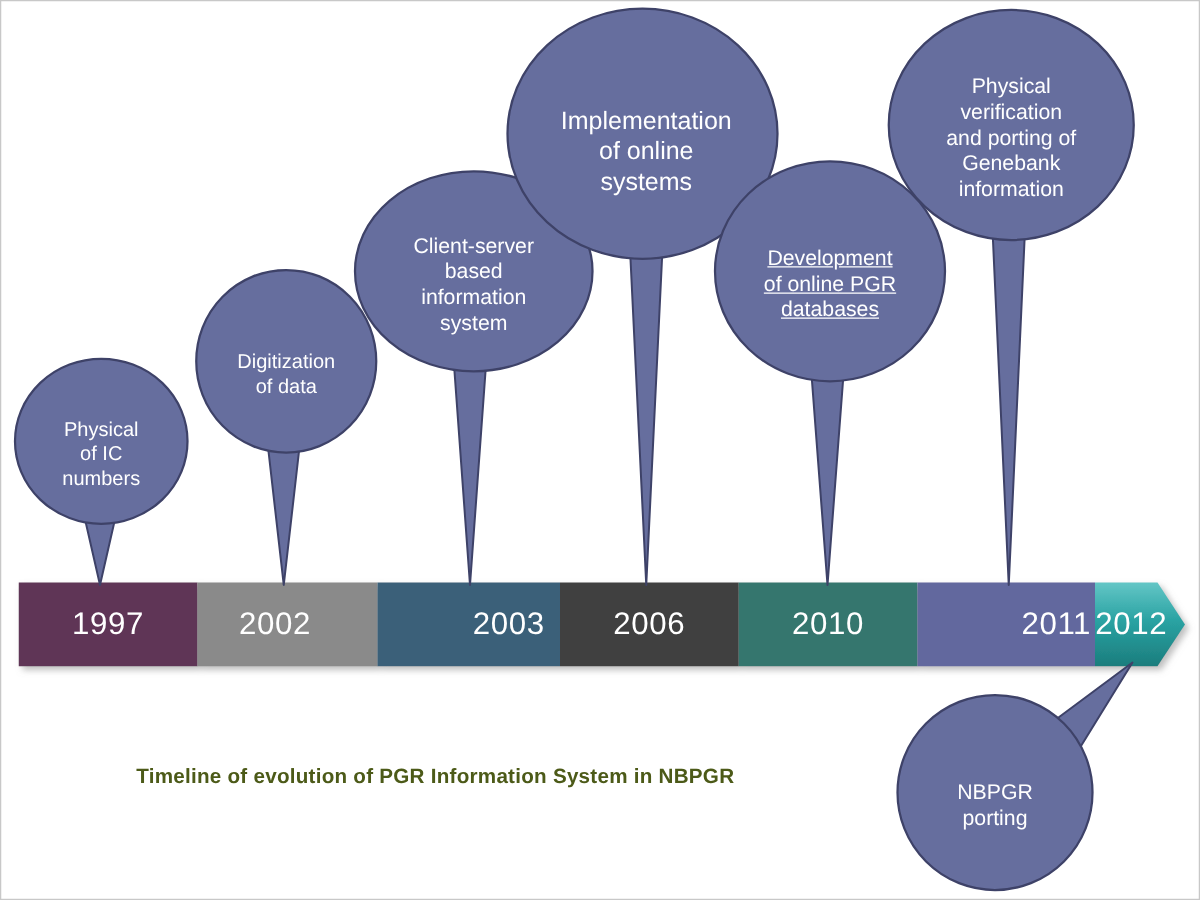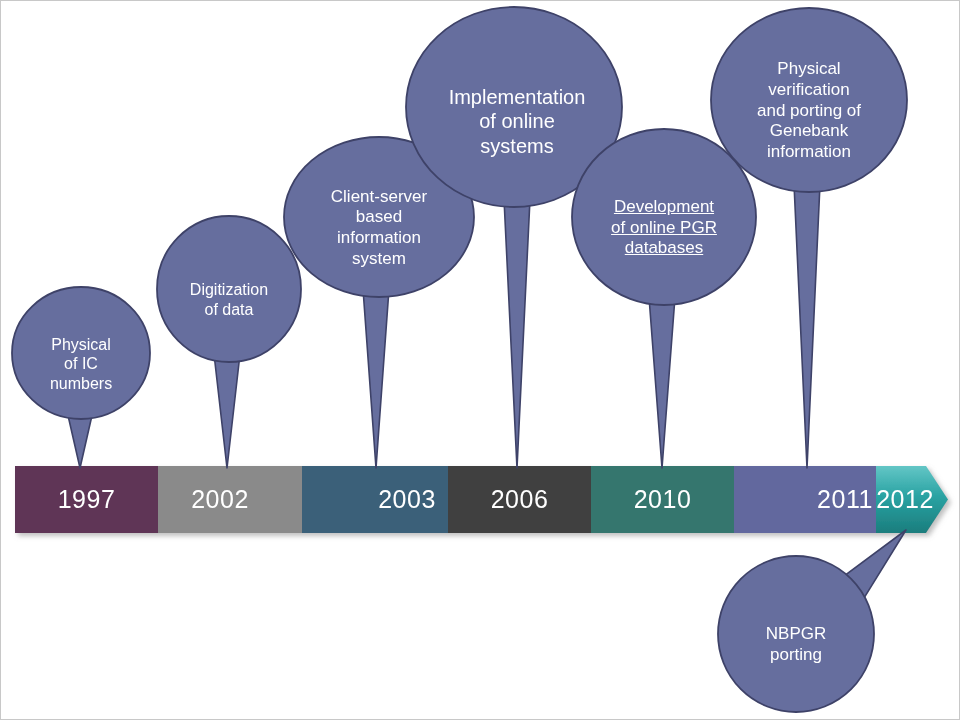--- a/index.html
+++ b/index.html
@@ -130,14 +130,15 @@
 databases</div>
       <div class="bubble-text" style="font-size: 17px; left: 714px; width: 188px; top: 47.15px;">Physical
 verification
 and porting of
 Genebank
 information</div>
       <div class="bubble-text" style="font-size: 17px; left: 721px; width: 148px; top: 612.26px;">NBPGR
 porting</div>
     </div>
 
+  <div id="caption">Timeline of evolution of PGR Information System in NBPGR</div>
 
 </div>
 
 </body></html>

